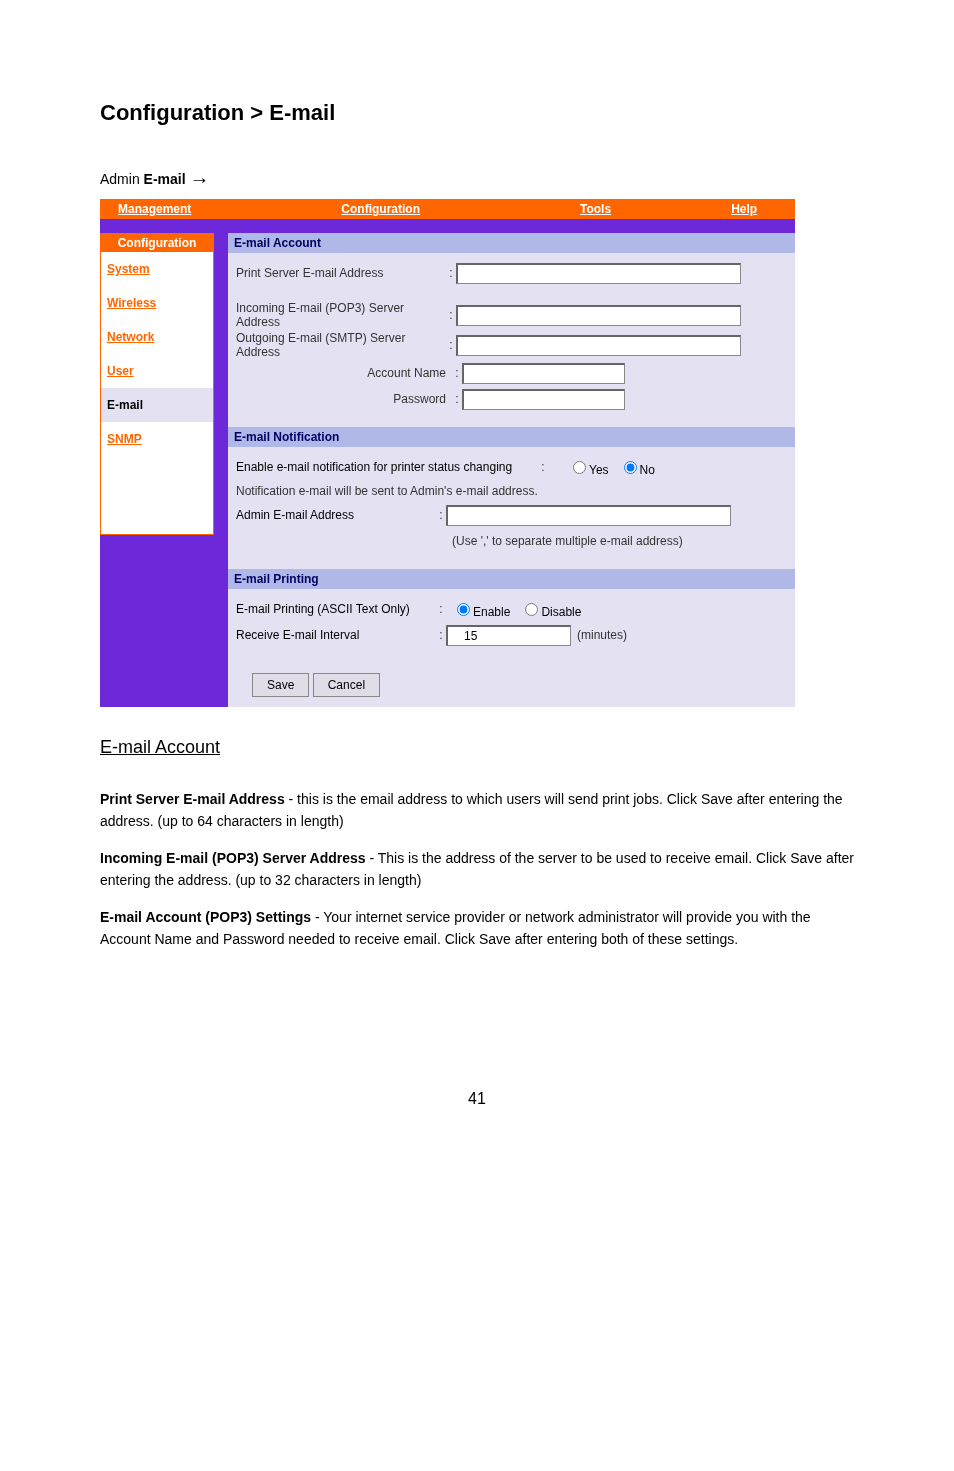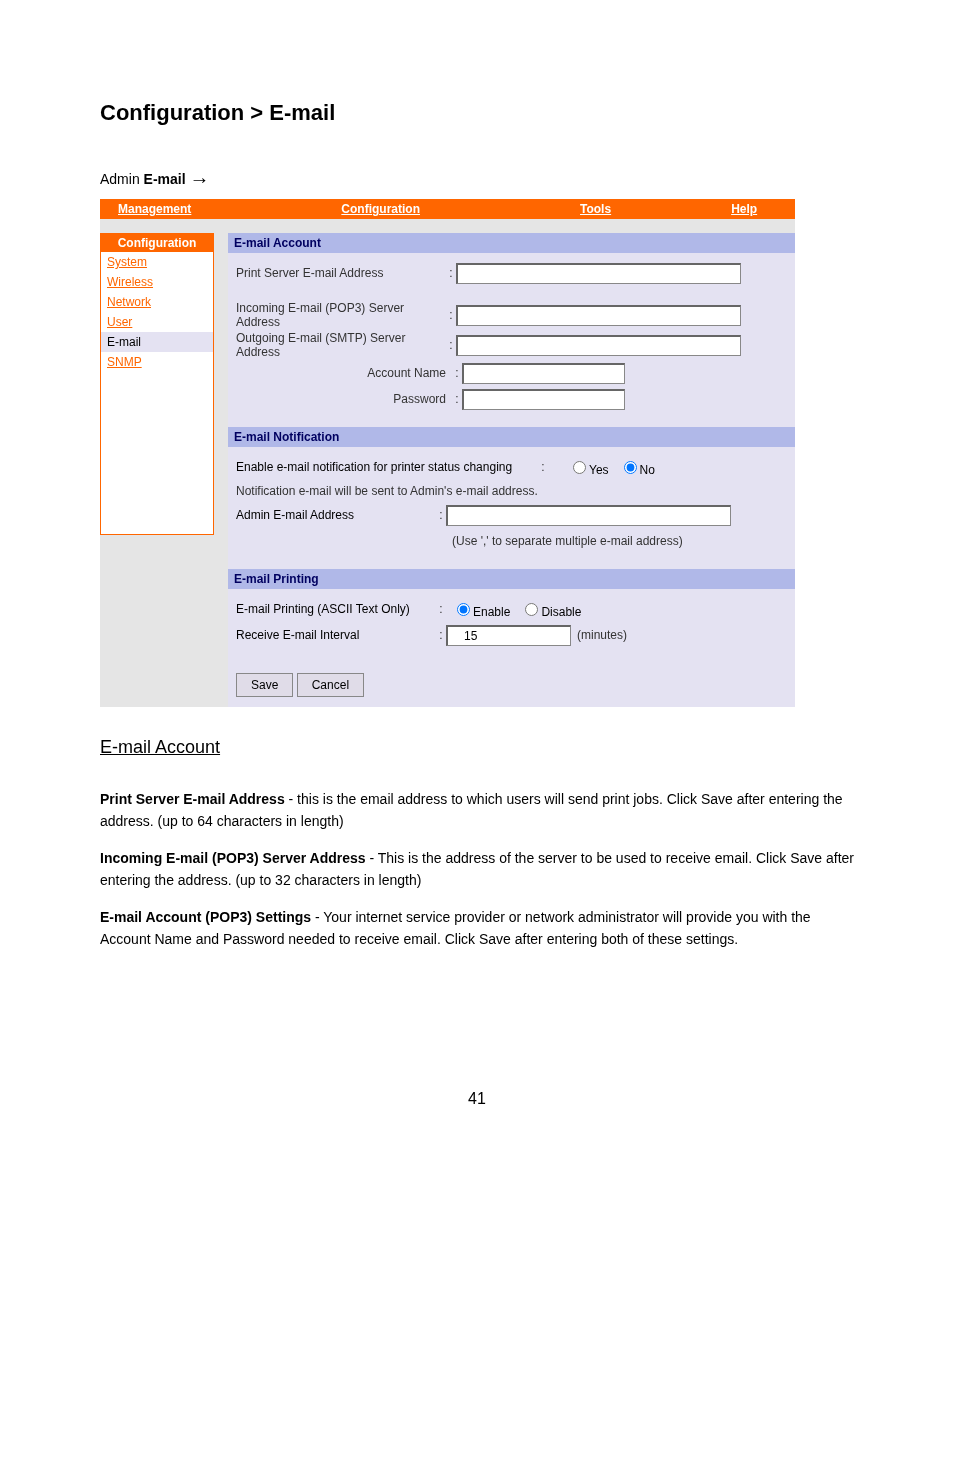--- a/index.html
+++ b/index.html
@@ -24,21 +24,21 @@
   font-size: 14px;
   margin: 40px 0 10px 60px;
 }
 .arrow {
   font-size: 20px;
   font-weight: bold;
 }
 .screenshot {
   width: 695px;
   margin: 8px 0 30px 60px;
-  background: #e5e5e5;
+  background: #6d28d9;
 }
 .topnav {
   display: flex;
   background: #ff6600;
   height: 20px;
   align-items: center;
 }
 .topnav a {
   color: #fff;
   font-weight: bold;
@@ -65,23 +65,23 @@
   background: #ff6600;
   color: #fff;
   font-weight: bold;
   font-size: 12px;
   text-align: center;
   padding: 2px 0;
 }
 .sidebar-item {
   color: #ff6600;
   text-decoration: underline;
-  font-weight: normal;
-  font-size: 12px;
-  padding: 3px 6px;
+  font-weight: bold;
+  font-size: 12px;
+  padding: 10px 6px;
   cursor: pointer;
   display: block;
 }
 .sidebar-item.active {
   background: #e4e2f2;
   color: #000;
   text-decoration: none;
 }
 .content {
   flex: 1;
@@ -148,21 +148,21 @@
 }
 .btn {
   border: 1px solid #888;
   background: #e0dce8;
   height: 24px;
   font-size: 12px;
   padding: 0 14px;
   cursor: pointer;
 }
 .btn-row {
-  padding: 10px 8px;
+  padding: 10px 24px;
   background: #e4e2f2;
 }
 .doc-section-heading {
   font-size: 18px;
   text-decoration: underline;
   font-weight: normal;
   margin: 30px 0 10px 60px;
 }
 .doc-body-text {
   font-size: 14px;

